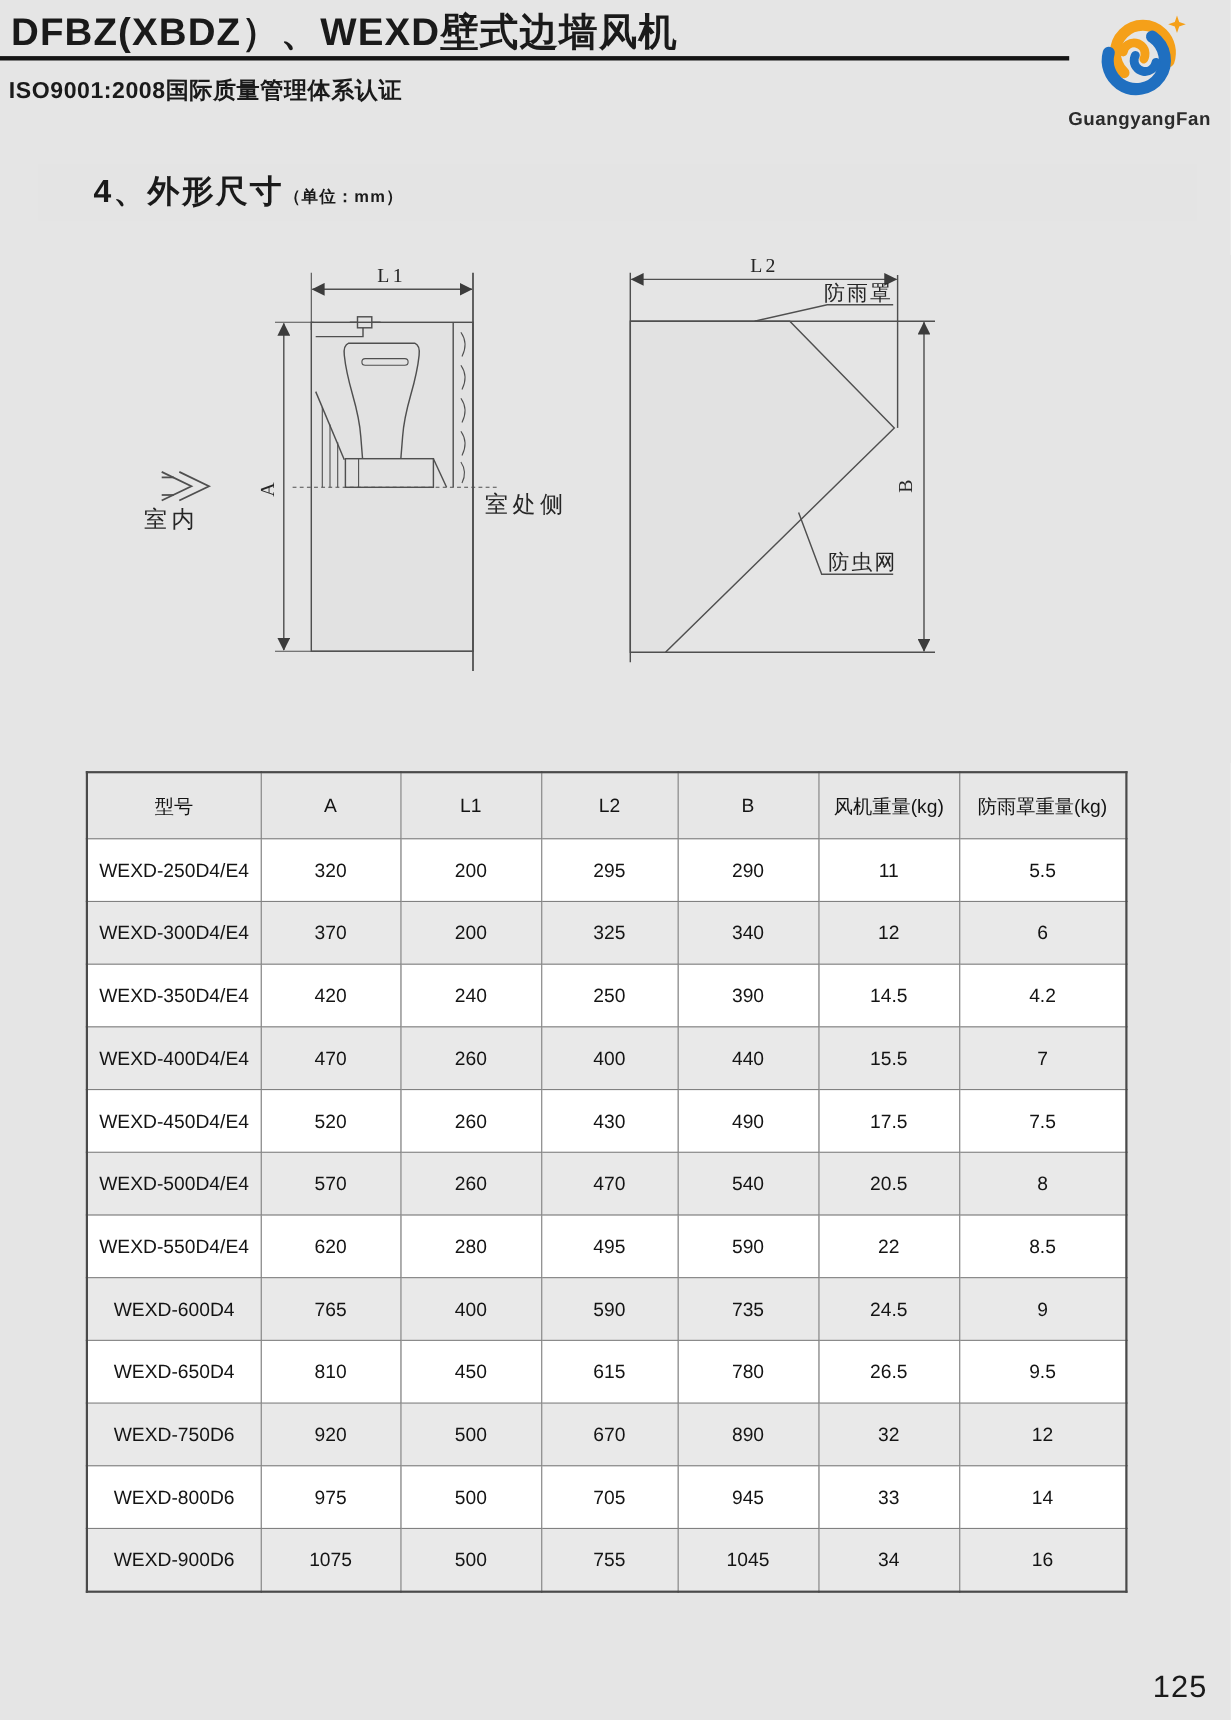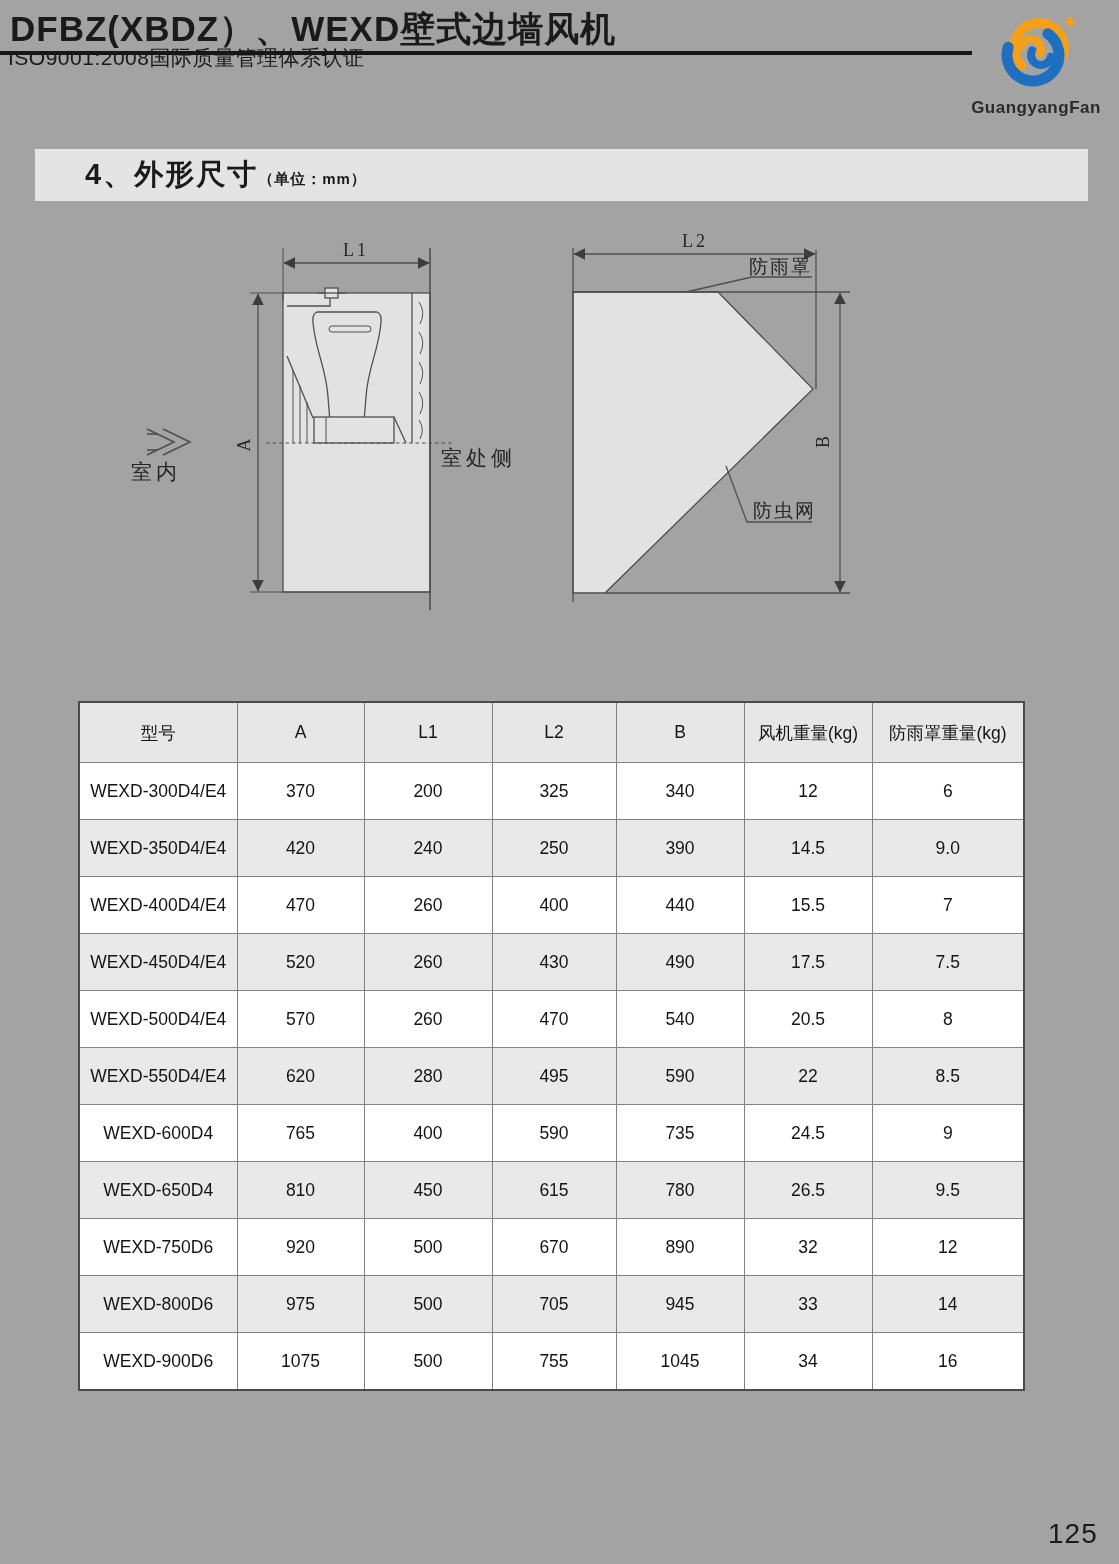--- a/index.html
+++ b/index.html
@@ -1,22 +1,22 @@
 <!DOCTYPE html>
 <html><head>
 <meta charset="utf-8">
 <style>
   html,body{margin:0;padding:0;background:#fff;}
-  .page{position:relative;width:1119px;height:1564px;background:#a3a3a3;overflow:hidden;
+  .page{position:relative;width:1119px;height:1564px;background:#e5e5e5;overflow:hidden;
         font-family:"Liberation Sans","DejaVu Sans",sans-serif;color:#1a1a1a;}
 
   
   .title{position:absolute;left:10px;top:6px;font-size:35px;font-weight:bold;letter-spacing:1px;white-space:nowrap;}
   .title-rule{position:absolute;left:0;top:51px;width:972px;height:4px;background:#151515;}
-  .subtitle{position:absolute;left:8px;top:44px;font-size:21px;font-weight:400;letter-spacing:0.5px;}
+  .subtitle{position:absolute;left:8px;top:68px;font-size:21px;font-weight:700;letter-spacing:0.5px;}
 
   .logo{position:absolute;left:958px;top:10px;width:156px;text-align:center;}
   .logo-text{display:block;margin-top:-2px;font-size:17px;font-weight:bold;color:#2b2b2b;letter-spacing:0.5px;}
 
   
   .section-bar{position:absolute;left:35px;top:149px;width:1025px;height:52px;background:#e4e4e4;
                display:flex;align-items:center;padding-left:28px;}
   .section-title{font-size:29px;font-weight:bold;letter-spacing:2px;margin-left:22px;}
   .unit-note{font-size:15px;font-weight:bold;margin-left:0;margin-top:8px;letter-spacing:1px;}
 
@@ -165,36 +165,45 @@
         <th>A</th>
         <th>L1</th>
         <th>L2</th>
         <th>B</th>
         <th>风机重量(kg)</th>
         <th>防雨罩重量(kg)</th>
       </tr>
     </thead>
     <tbody>
         <tr>
+          <td>WEXD-250D4/E4</td>
+          <td>320</td>
+          <td>200</td>
+          <td>295</td>
+          <td>290</td>
+          <td>11</td>
+          <td>5.5</td>
+        </tr>
+        <tr>
           <td>WEXD-300D4/E4</td>
           <td>370</td>
           <td>200</td>
           <td>325</td>
           <td>340</td>
           <td>12</td>
           <td>6</td>
         </tr>
         <tr>
           <td>WEXD-350D4/E4</td>
           <td>420</td>
           <td>240</td>
           <td>250</td>
           <td>390</td>
           <td>14.5</td>
-          <td>9.0</td>
+          <td>4.2</td>
         </tr>
         <tr>
           <td>WEXD-400D4/E4</td>
           <td>470</td>
           <td>260</td>
           <td>400</td>
           <td>440</td>
           <td>15.5</td>
           <td>7</td>
         </tr>

